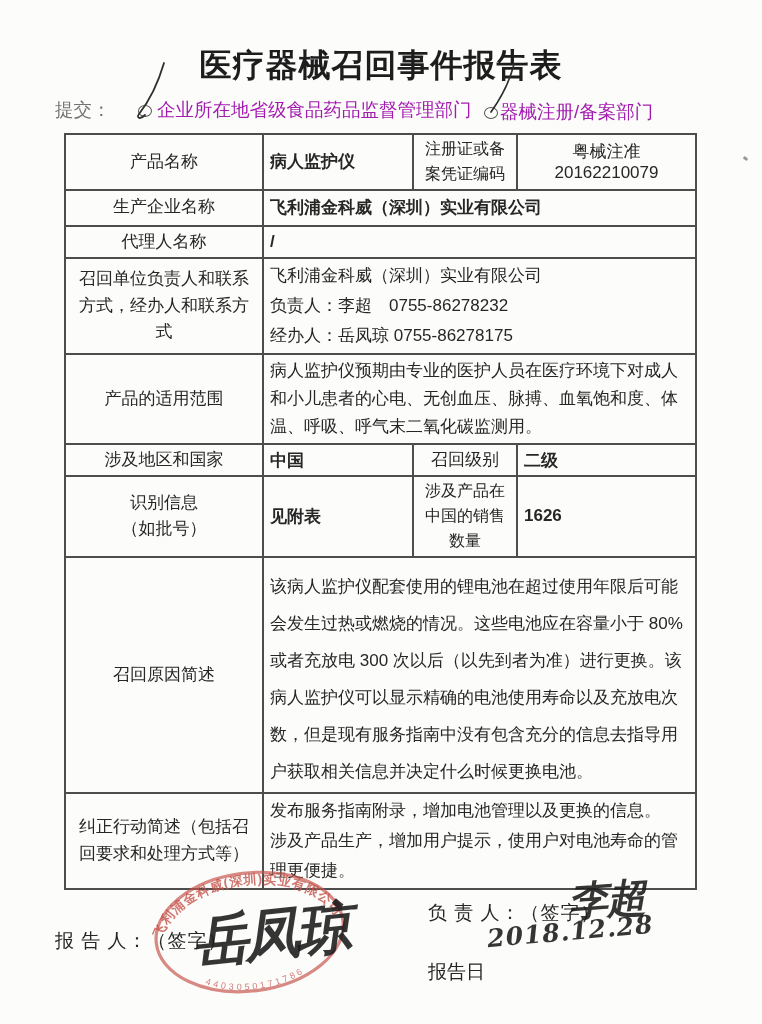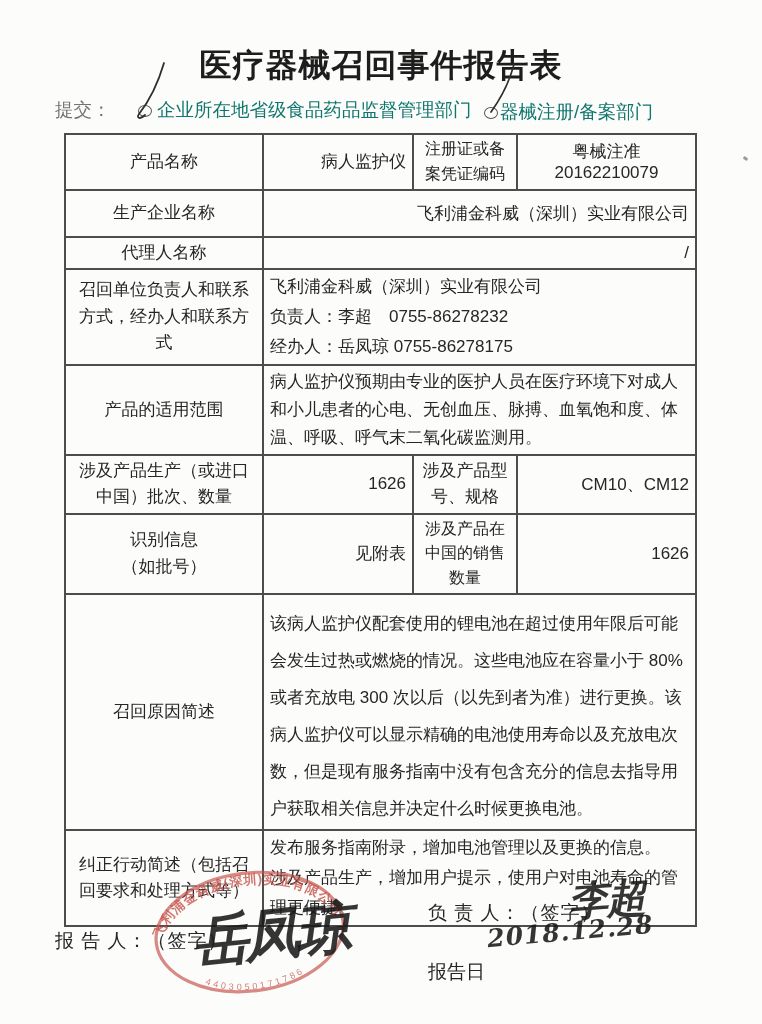--- a/index.html
+++ b/index.html
@@ -8,21 +8,21 @@
     background:#fcfcfa; overflow:hidden;
     font-family:"Liberation Sans","DejaVu Sans",sans-serif;
     color:#2b2b2b;
   }
   .title {
     position:absolute; top:44px; left:0; width:762px;
     text-align:center; font-size:32px; font-weight:bold; color:#1d1d1d;
     letter-spacing:1px;
   }
   .submit-label { position:absolute; top:97px; left:55px; font-size:18.5px; color:#737373; }
-  .opt-text { position:absolute; font-size:18.5px; color:#0f766e; white-space:nowrap; }
+  .opt-text { position:absolute; font-size:18.5px; color:#a21caf; white-space:nowrap; }
   .opt1-text { top:97px; left:157px; }
   .opt2-text { top:99px; left:500px; }
   .cbox {
     position:absolute; width:12px; height:10px; border:1.6px solid #555;
     border-radius:50%; background:transparent;
   }
   .cbox1 { top:105px; left:138px; }
   .cbox2 { top:107px; left:484px; }
   .tick { position:absolute; pointer-events:none; }
   .tick1 { top:60px; left:126px; }
@@ -30,21 +30,21 @@
 
   table.form {
     position:absolute; top:133px; left:64px; width:631px;
     border-collapse:collapse; table-layout:fixed;padding-left:20px;
   }
   table.form td {
     border:2px solid #4d4d4d; font-size:17px; color:#262626;
     vertical-align:middle; padding:2px 6px; overflow:hidden;
   }
   td.lab { text-align:center; line-height:1.55; }
-  td.val { text-align:right; }
+  td.val { text-align:left;font-weight:bold; }
   td.small4 { font-size:16px; text-align:center; letter-spacing:0; padding:2px 2px; }
   td.para { text-align:left; padding:6px 12px 6px 14px; vertical-align:top; }
   .lh28 { line-height:28px; }
   .lh30 { line-height:30px; }
   .lh37 { line-height:37px; padding-top:10px !important; }
   .mline { display:block; }
 
   .footer-label { position:absolute; font-size:19px; color:#262626; white-space:nowrap; }
   .fl1 { top:895px; left:55px; }
   .fl2 { top:928px; left:55px; letter-spacing:1px; }
@@ -95,45 +95,45 @@
         <col style="width:104px">
         <col style="width:179px">
     </colgroup>
     <tbody>
         <tr style="height:55px">
       <td class="lab">产品名称</td>
       <td class="val">病人监护仪</td>
       <td class="lab" style="font-size:16px;">注册证或备案凭证编码</td>
       <td class="small4">粤械注准 20162210079</td>
     </tr>
-    <tr style="height:47px">
+    <tr style="height:36px">
       <td class="lab">生产企业名称</td>
       <td class="val" colspan="3">飞利浦金科威（深圳）实业有限公司</td>
     </tr>
     <tr style="height:30px">
       <td class="lab">代理人名称</td>
       <td class="val" colspan="3">/</td>
     </tr>
     <tr style="height:88px">
       <td class="lab">召回单位负责人和联系方式，经办人和联系方式</td>
       <td class="para lh30" colspan="3">
         <span class="mline">飞利浦金科威（深圳）实业有限公司</span>
         <span class="mline">负责人：李超　0755-86278232</span>
         <span class="mline">经办人：岳凤琼 0755-86278175</span>
       </td>
     </tr>
     <tr style="height:85px">
       <td class="lab">产品的适用范围</td>
       <td class="para lh28" colspan="3">病人监护仪预期由专业的医护人员在医疗环境下对成人和小儿患者的心电、无创血压、脉搏、血氧饱和度、体温、呼吸、呼气末二氧化碳监测用。</td>
     </tr>
-    <tr style="height:50px">
-      <td class="lab">涉及产品生产（或进口中国）批次、数量</td>
-      <td class="val">1626</td>
-      <td class="lab">涉及产品型号、规格</td>
-      <td class="val">CM10、CM12</td>
+    <tr style="height:28px">
+      <td class="lab">涉及地区和国家</td>
+      <td class="val">中国</td>
+      <td class="lab">召回级别</td>
+      <td class="val">二级</td>
     </tr>
     <tr style="height:52px">
       <td class="lab">
         <span class="mline">识别信息</span>
         <span class="mline">（如批号）</span>
       </td>
       <td class="val">见附表</td>
       <td class="lab" style="font-size:16px;">涉及产品在中国的销售数量</td>
       <td class="val">1626</td>
     </tr>

